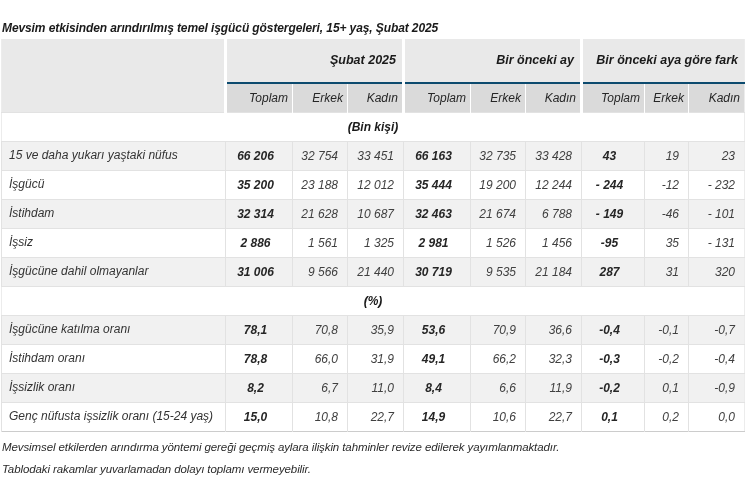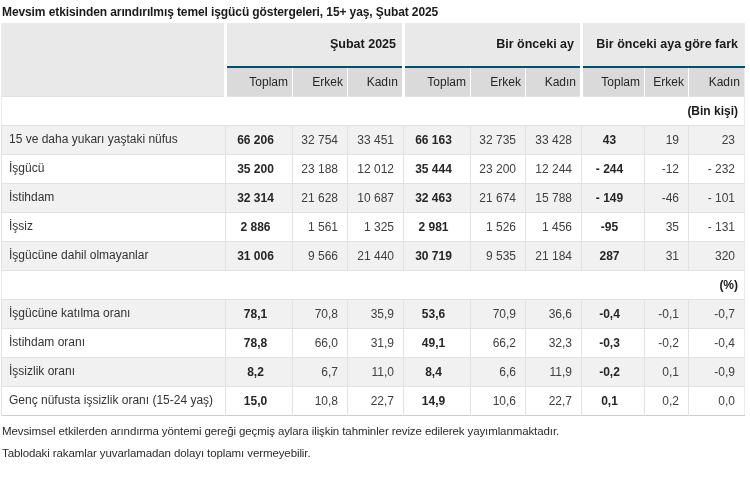--- a/index.html
+++ b/index.html
@@ -2,21 +2,21 @@
 <html lang="tr"><head>
 <meta charset="utf-8">
 <style>
   * { margin: 0; padding: 0; box-sizing: border-box; }
   html, body {
     width: 750px;
     background: #ffffff;
     font-family: "Liberation Sans", sans-serif;
     color: #333333;
   }
-  .page { width: 750px; height: 481px; padding: 4px 0 0 1px; overflow: hidden; }
+  .page { width: 750px; height: 481px; padding: 20px 0 0 1px; overflow: hidden; font-style: italic; }
 
   .title {
     font-size: 12px;
     font-weight: bold;
     color: #1a1a1a;
     padding: 1px 0 4px 1px;
     letter-spacing: -0.1px;
   }
 
   table {
@@ -57,21 +57,21 @@
     border-top: 1px solid #e2e2e2;
     border-left: 1px solid #e2e2e2;
     height: 29px;
     vertical-align: middle;
   }
   tbody tr.section-row td {
     border-left: none;
     background: #ffffff;
     font-weight: bold;
     color: #1a1a1a;
-    text-align: right;
+    text-align: center;
     padding: 4px 6px;
     height: 29px;
   }
   tbody tr.striped td { background: #f1f1f1; }
   td.label { text-align: left; padding: 4px 6px 4px 7px; color: #333333; line-height: 1.35; margin-left: 17px; }
   td.num { text-align: right; padding: 4px 9px 4px 2px; color: #404040; white-space: nowrap; }
   td.num.bold { font-weight: bold; color: #262626; text-align: center; }
 
   .footnotes { padding: 9px 0 0 1px; }
   .footnotes p {
@@ -135,34 +135,34 @@
           <td class="num bold">43</td>
           <td class="num">19</td>
           <td class="num">23</td>
         </tr>
         <tr class="">
           <td class="label">İşgücü</td>
           <td class="num bold">35 200</td>
           <td class="num">23 188</td>
           <td class="num">12 012</td>
           <td class="num bold">35 444</td>
-          <td class="num">23 200</td>
+          <td class="num">19 200</td>
           <td class="num">12 244</td>
           <td class="num bold">- 244</td>
           <td class="num">-12</td>
           <td class="num">- 232</td>
         </tr>
         <tr class="striped">
           <td class="label">İstihdam</td>
           <td class="num bold">32 314</td>
           <td class="num">21 628</td>
           <td class="num">10 687</td>
           <td class="num bold">32 463</td>
           <td class="num">21 674</td>
-          <td class="num">15 788</td>
+          <td class="num">6 788</td>
           <td class="num bold">- 149</td>
           <td class="num">-46</td>
           <td class="num">- 101</td>
         </tr>
         <tr class="">
           <td class="label">İşsiz</td>
           <td class="num bold">2 886</td>
           <td class="num">1 561</td>
           <td class="num">1 325</td>
           <td class="num bold">2 981</td>

